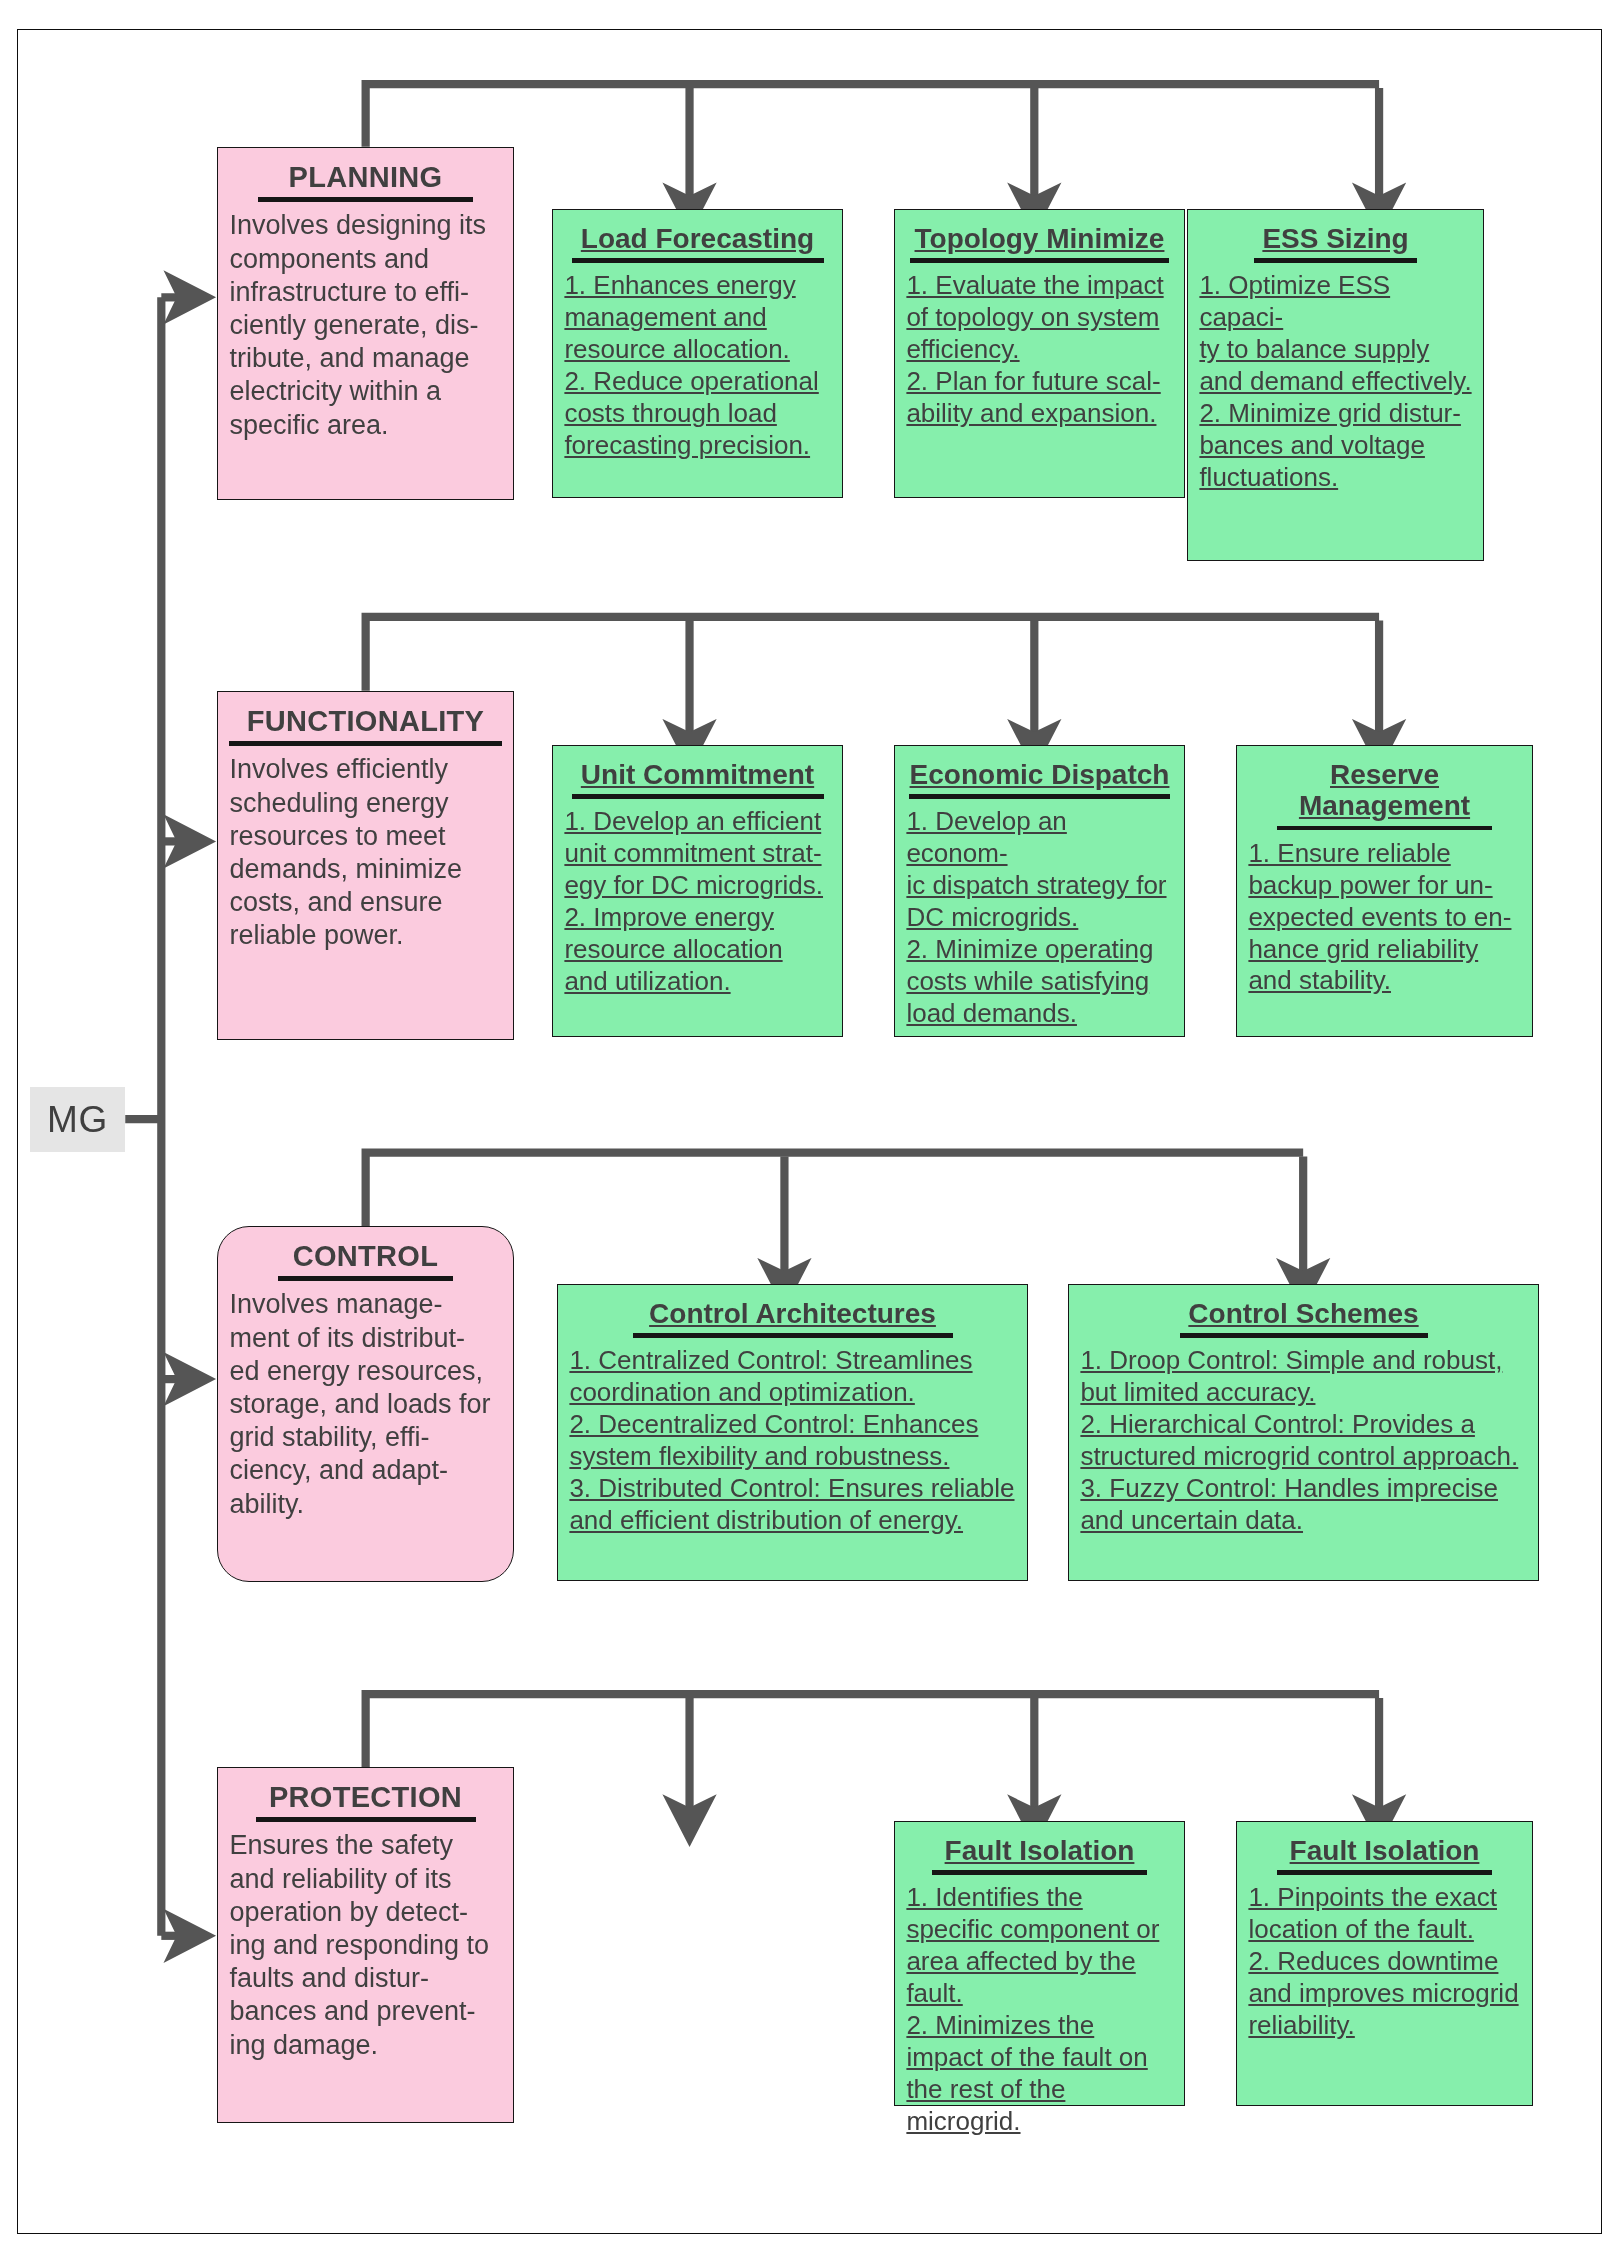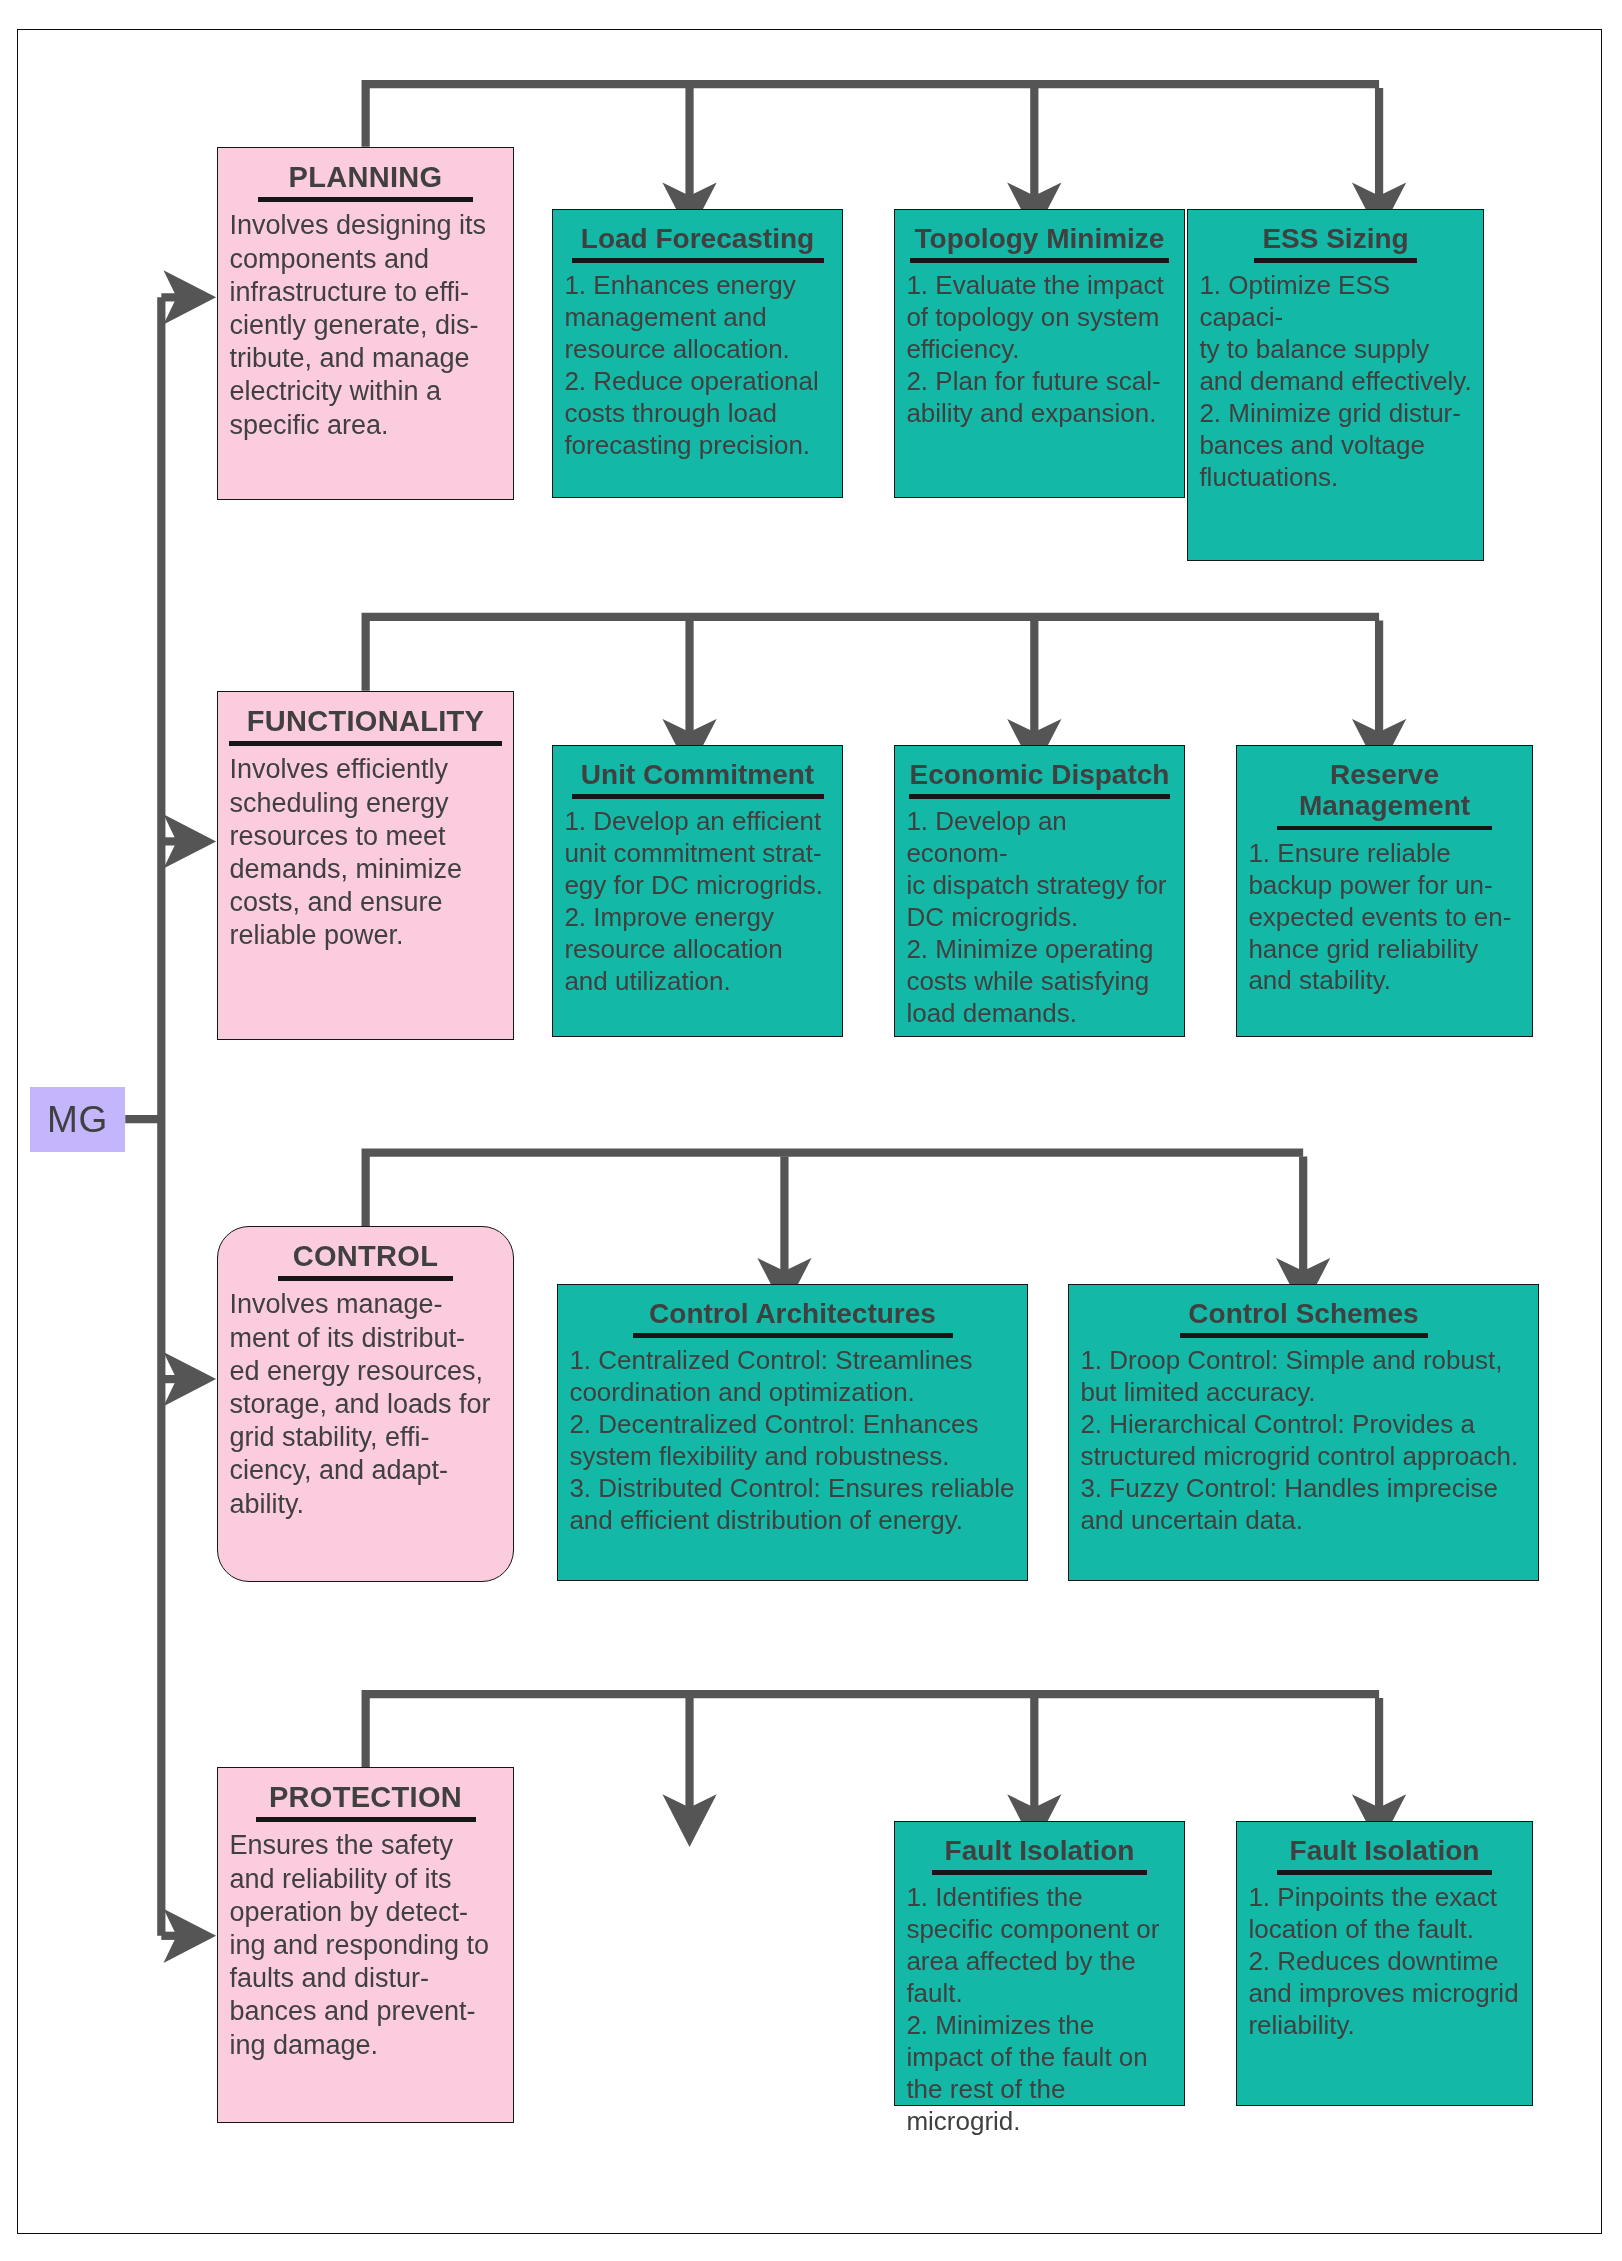--- a/index.html
+++ b/index.html
@@ -6,39 +6,39 @@
   body{width:1622px;height:2261px;position:relative;
        font-family:"Liberation Sans",sans-serif;color:#404040;}
   #frame{position:absolute;left:17px;top:28.5px;width:1585px;height:2205px;
          border:1.9px solid #0d0d0d;box-sizing:border-box;}
   #canvas{position:absolute;left:0;top:0;width:1622px;height:2261px;}
   svg#wires{position:absolute;left:0;top:0;width:1622px;height:2261px;overflow:visible;}
 
   .node{position:absolute;box-sizing:border-box;border:1.9px solid #161616;
         padding:10px 11.4px 11.4px 11.4px;}
   .pink{background:#FBCBDE;}
-  .yellow{background:#14b8a6;}
+  .yellow{background:#86efac;text-decoration:underline;}
 
   .title{display:block;text-align:center;font-weight:bold;line-height:1.12;
          margin:2.5px 0 0 0;}
   .tline{display:block;text-align:center;}
   .uline{display:block;height:4.4px;background:#161616;margin:4.4px auto 7.6px auto;}
   .body{display:block;line-height:1.23;white-space:pre-line;}
 
   
   .pink .title{font-size:29px;letter-spacing:0.3px;}
   .pink .body{font-size:27px;}
   
   .yellow .title{font-size:28px;}
   .yellow .body{font-size:26px;}
   .yellow.wide .title{font-size:28px;}
   .yellow.wide .body{font-size:26px;}
 
   #mg{position:absolute;left:30px;top:1087px;width:95px;height:65px;
-      background:#c4b5fd;display:flex;align-items:center;justify-content:center;}
+      background:#e5e5e5;display:flex;align-items:center;justify-content:center;}
   #mg span{font-size:37px;color:#404040;font-weight:normal;letter-spacing:0.6px;}
 </style>
 </head>
 <body>
 
 <div id="frame"></div>
 
 <div id="canvas">
 
   <svg id="wires" viewBox="0 0 2564 3574" xmlns="http://www.w3.org/2000/svg">

